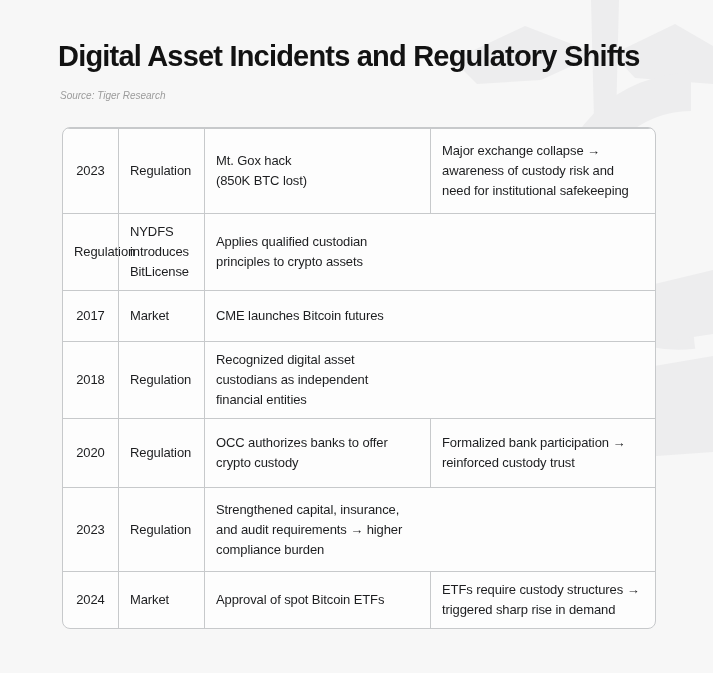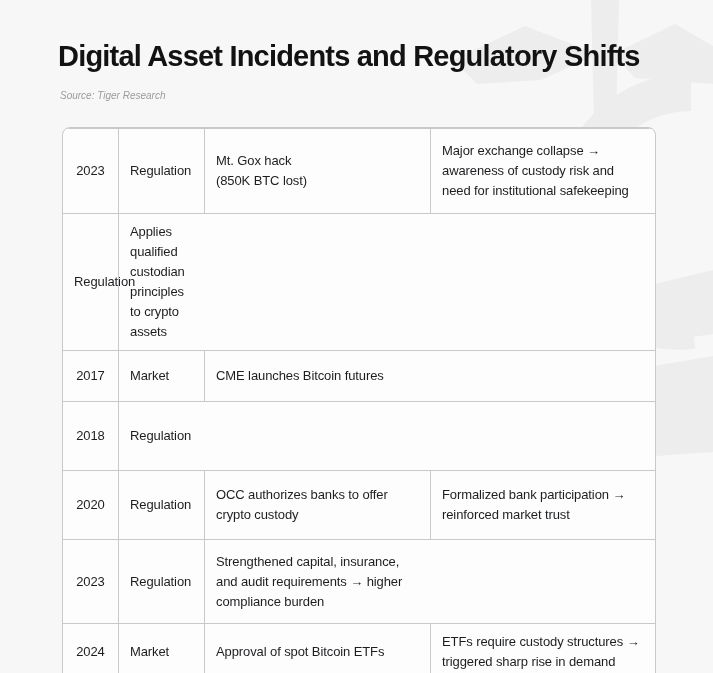--- a/index.html
+++ b/index.html
@@ -101,42 +101,46 @@
       <div class="cell">Regulation</div>
       <div class="cell">Mt. Gox hack
 (850K BTC lost)</div>
       <div class="cell">Major exchange collapse →
 awareness of custody risk and
 need for institutional safekeeping</div>
     </div>
 
     <div class="row rh2">
       <div class="cell">Regulation</div>
+      <div class="cell">NYDFS introduces BitLicense</div>
       <div class="cell">Applies qualified custodian
 principles to crypto assets</div>
     </div>
 
     <div class="row rh3">
       <div class="cell year">2017</div>
       <div class="cell">Market</div>
       <div class="cell">CME launches Bitcoin futures</div>
     </div>
 
     <div class="row rh4">
       <div class="cell year">2018</div>
       <div class="cell">Regulation</div>
+      <div class="cell">Recognized digital asset
+custodians as independent
+financial entities</div>
     </div>
 
     <div class="row rh5">
       <div class="cell year">2020</div>
       <div class="cell">Regulation</div>
       <div class="cell">OCC authorizes banks to offer
 crypto custody</div>
       <div class="cell">Formalized bank participation →
-reinforced market trust</div>
+reinforced custody trust</div>
     </div>
 
     <div class="row rh6">
       <div class="cell year">2023</div>
       <div class="cell">Regulation</div>
       <div class="cell">Strengthened capital, insurance,
 and audit requirements → higher
 compliance burden</div>
     </div>
 

